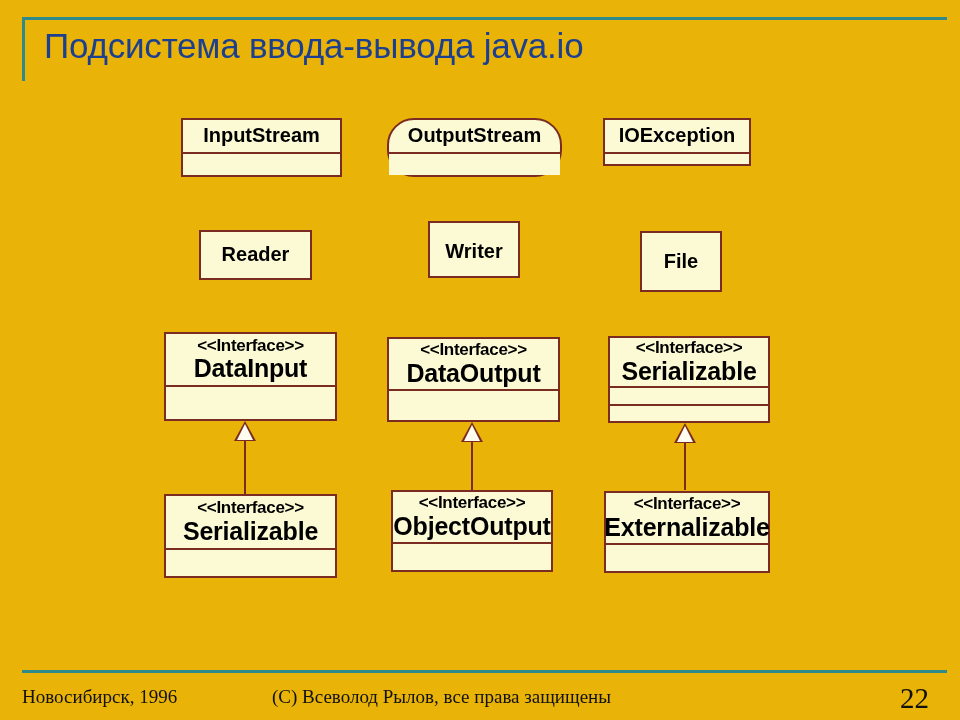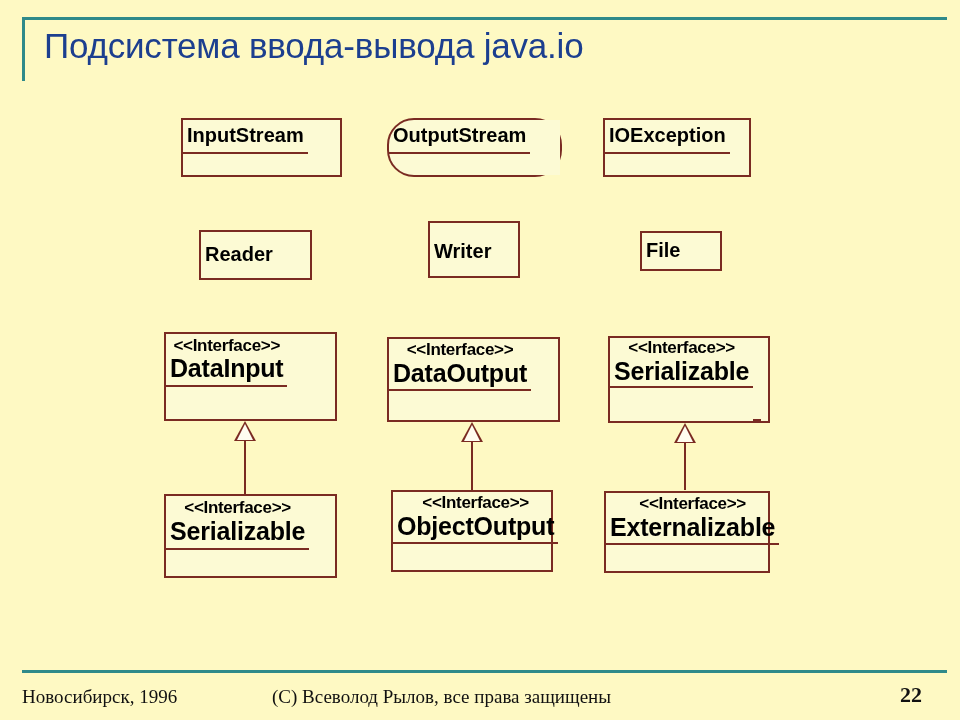--- a/index.html
+++ b/index.html
@@ -10,21 +10,21 @@
     width: 960px;
     height: 720px;
     background: #ffffff;
     font-family: "Liberation Sans", sans-serif;
     overflow: hidden;
   }
   #slide {
     position: relative;
     width: 960px;
     height: 720px;
-    background: #fef9c3;
+    background: #eab308;
   }
 
   
   #title-rule-top {
     position: absolute;
     left: 22px;
     top: 17px;
     width: 925px;
     height: 3px;
     background: #2f8a8a;
@@ -49,21 +49,21 @@
     white-space: nowrap;
   }
 
   
   .uml-box {
     position: absolute;
     box-sizing: border-box;
     background: #fcfad4;
     border: 2px solid #7a2b22;
     display: flex;
-    flex-direction: row;
+    flex-direction: column;
   }
   .uml-head {
     box-sizing: border-box;
     display: flex;
     flex-direction: column;
     align-items: center;
     justify-content: center;
     text-align: center;
     color: #000000;
     font-family: "Liberation Sans", sans-serif;
@@ -142,22 +142,21 @@
     font-family: "Liberation Serif", serif;
     font-size: 19px;
     color: #111111;
     white-space: nowrap;
   }
   #footer-left  { left: 22px;  top: 686px; }
   #footer-mid   { left: 272px; top: 686px; }
   #footer-page  {
     left: 900px;
     top: 682px;
-    font-size: 22px;
-    font-weight: bold;
+    font-size: 29px;
   }
 </style>
 </head>
 <body>
 
 <div id="slide">
 
   <div id="title-rule-top"></div>
   <div id="title-rule-left"></div>
   <div id="page-title">Подсистема ввода-вывода java.io</div>
@@ -169,40 +168,40 @@
     <div class="uml-compartment"></div>
   </div>
 
   <div class="uml-box split" style="left:387px; top:118px; width:175px; height:59px;border-radius:27px;">
     <div class="uml-head" style="height:34px;">
       <span class="plain-name">OutputStream</span>
     </div>
     <div class="uml-compartment"></div>
   </div>
 
-  <div class="uml-box split" style="left:603px; top:118px; width:148px; height:59px;">
+  <div class="uml-box split" style="left:603px; top:118px; width:148px; height:48px;">
     <div class="uml-head" style="height:34px;">
       <span class="plain-name">IOException</span>
     </div>
     <div class="uml-compartment"></div>
   </div>
 
   <div class="uml-box" style="left:199px; top:230px; width:113px; height:50px;">
     <div class="uml-head" style="height:100%;">
       <span class="plain-name">Reader</span>
     </div>
   </div>
 
   <div class="uml-box" style="left:428px; top:221px; width:92px; height:57px;">
     <div class="uml-head" style="height:100%; justify-content:flex-start; padding-top:18px;">
       <span class="plain-name">Writer</span>
     </div>
   </div>
 
-  <div class="uml-box" style="left:640px; top:231px; width:82px; height:40px;">
+  <div class="uml-box" style="left:640px; top:231px; width:82px; height:61px;">
     <div class="uml-head" style="height:100%;">
       <span class="plain-name">File</span>
     </div>
   </div>
 
   <div class="uml-box split" style="left:164px; top:332px; width:173px; height:89px;">
     <div class="uml-head" style="height:53px;">
       <span class="stereotype">&lt;&lt;Interface&gt;&gt;</span>
       <span class="cls-name">DataInput</span>
     </div>

